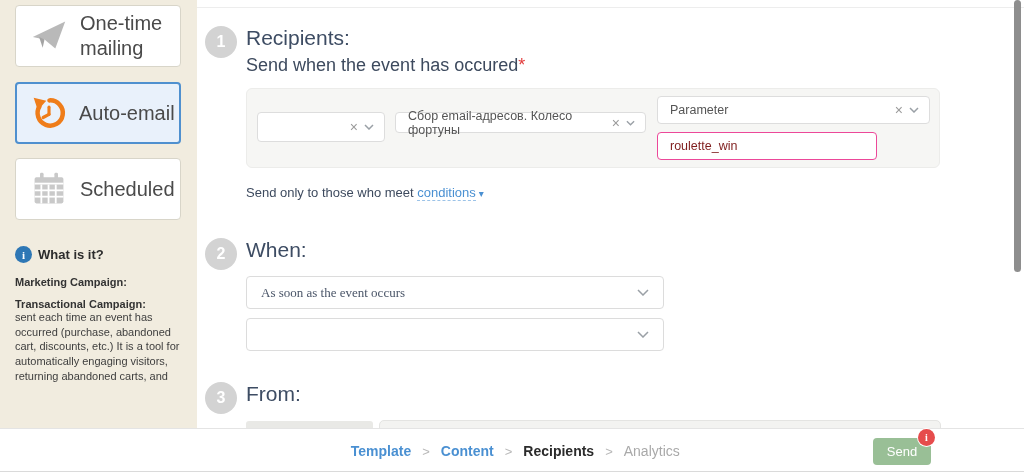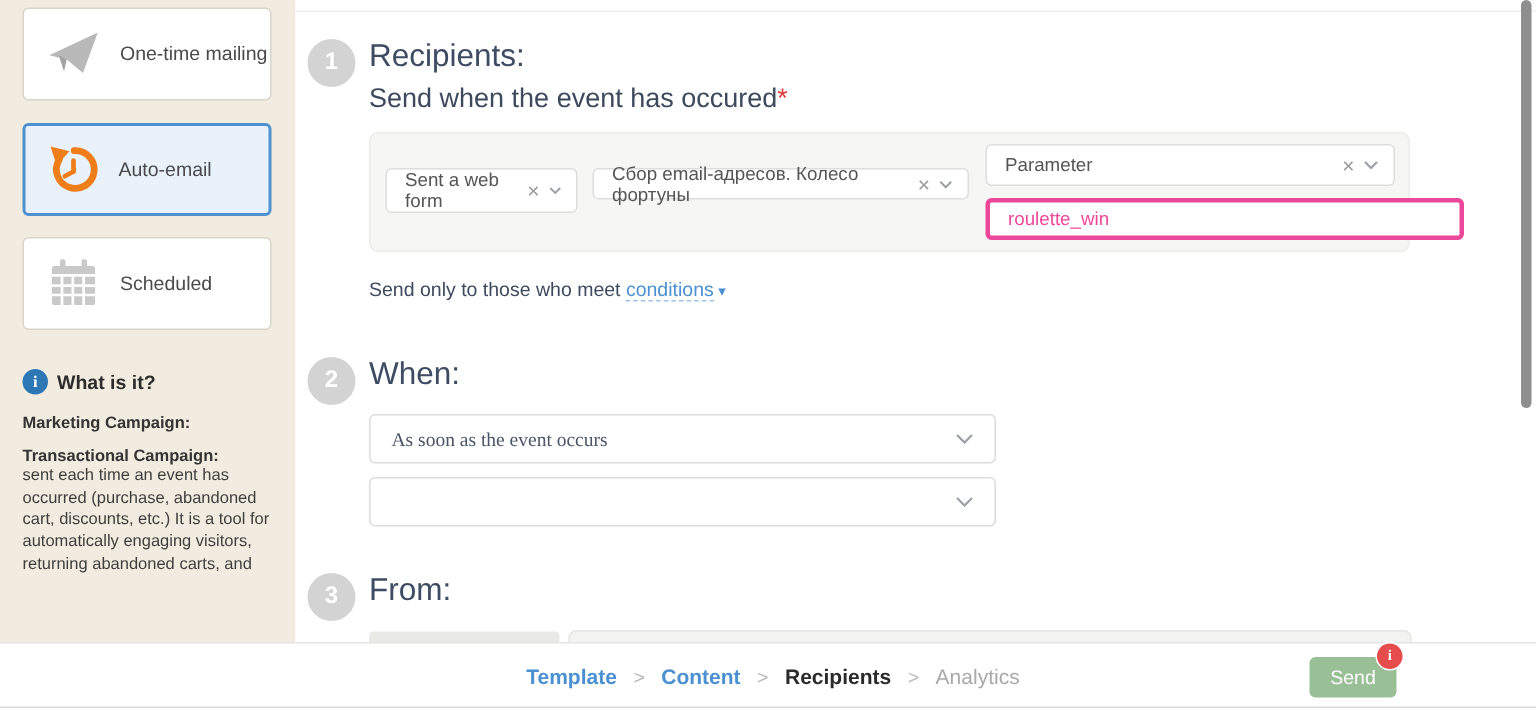--- a/index.html
+++ b/index.html
@@ -6,21 +6,21 @@
   html,body { width:1024px; height:474px; overflow:hidden; }
   body { font-family:"Liberation Sans", sans-serif; background:#fff; position:relative; }
 
   
   .sidebar { position:absolute; left:0; top:0; width:197px; height:428px;
              background:#f1ecdf; overflow:hidden; }
   .side-card { position:absolute; left:15px; width:166px; height:62px;
                background:#fff; border:1px solid #d8d5c9; border-radius:4px;
                display:flex; align-items:center; gap:13px; padding-left:15px;
                cursor:pointer; }
-  .side-card .lbl { font-size:13px; color:#4a4a4a; line-height:1.25; }
+  .side-card .lbl { font-size:20px; color:#4a4a4a; line-height:1.25; }
   .side-card.selected { background:#e9f1fb; border:2px solid #4f90cf; padding-left:14px; }
   .card-1 { top:5px; } .card-2 { top:82px;gap:12px; } .card-3 { top:158px; }
   .side-icon { width:36px; height:36px; flex:0 0 36px; }
 
   .info { position:absolute; left:15px; top:246px; width:172px; }
   .info-head { display:flex; align-items:center; gap:6px; margin-bottom:13px; }
   .info-i { width:17px; height:17px; border-radius:50%; background:#2e77b5; color:#fff;
             font:bold 11px "Liberation Serif", serif; display:flex; align-items:center;
             justify-content:center; }
   .info-title { font-size:13px; font-weight:bold; color:#2c2c2c; }
@@ -43,23 +43,23 @@
 
   .panel { position:absolute; left:49px; top:88px; width:694px; height:80px;
            background:#f6f6f4; border:1px solid #ececea; border-radius:6px; }
   .chip { position:absolute; background:#fff; border:1px solid #ddd; border-radius:4px;
           display:flex; align-items:center; font-size:12.5px; color:#555;
           padding:0 10px 0 12px; cursor:pointer; }
   .chip .x { margin-left:auto; color:#9a9a9a; font-size:14px; padding:0 6px; cursor:pointer; }
   .chip-1 { left:10px;  top:23px; width:128px; height:30px; }
   .chip-2 { left:148px; top:23px; width:251px; height:21px; }
   .chip-3 { left:410px; top:7px;  width:273px; height:28px; }
-  .text-input { position:absolute; left:410px; top:43px; width:319px; height:28px;
-                background:#fff; border:3px solid #ec4899; border-radius:4px;
-                font:12.5px "Liberation Sans", sans-serif; color:#ec4899; padding:0 12px; }
+  .text-input { position:absolute; left:410px; top:43px; width:220px; height:28px;
+                background:#fff; border:1px solid #ec4899; border-radius:4px;
+                font:12.5px "Liberation Sans", sans-serif; color:#7f1d1d; padding:0 12px; }
 
   .cond-line { position:absolute; left:49px; top:185px; font-size:13px; color:#3d4a5e; }
   .cond-link { color:#4a90d2; border-bottom:1px dashed #9cc3e8; cursor:pointer; text-decoration:none; }
   .cond-caret { color:#4a90d2; font-size:10px; margin-left:3px; }
 
   .select { position:absolute; left:49px; width:418px; height:33px; background:#fff;
             border:1px solid #dcdcdc; border-radius:4px; display:flex; align-items:center;
             font-size:13px; color:#4a5568; padding:0 14px; cursor:pointer;font-family:Liberation Serif, serif; }
   .select .chev { margin-left:auto; }
   .sel-a { top:276px; } .sel-b { top:318px; }
@@ -152,21 +152,20 @@
 
   <div class="step-circle" style="top:26px">1</div>
   <div class="step-title" style="top:26px">Recipients:</div>
 
   <div class="field-label">
     <span>Send when the event has occured</span><span class="req">*</span>
   </div>
 
   <div class="panel">
     <div class="chip chip-1">
-      <span>Sent a web form</span>
       <span class="x">×</span>
       <svg width="10" height="6" viewBox="0 0 10 6">
         <polyline points="1,1 5,5 9,1" fill="none" stroke="#9aa0a6" stroke-width="1.5"></polyline>
       </svg>
     </div>
     <div class="chip chip-2">
       <span>Сбор email-адресов. Колесо фортуны</span>
       <span class="x">×</span>
       <svg width="10" height="6" viewBox="0 0 10 6">
         <polyline points="1,1 5,5 9,1" fill="none" stroke="#9aa0a6" stroke-width="1.5"></polyline>

